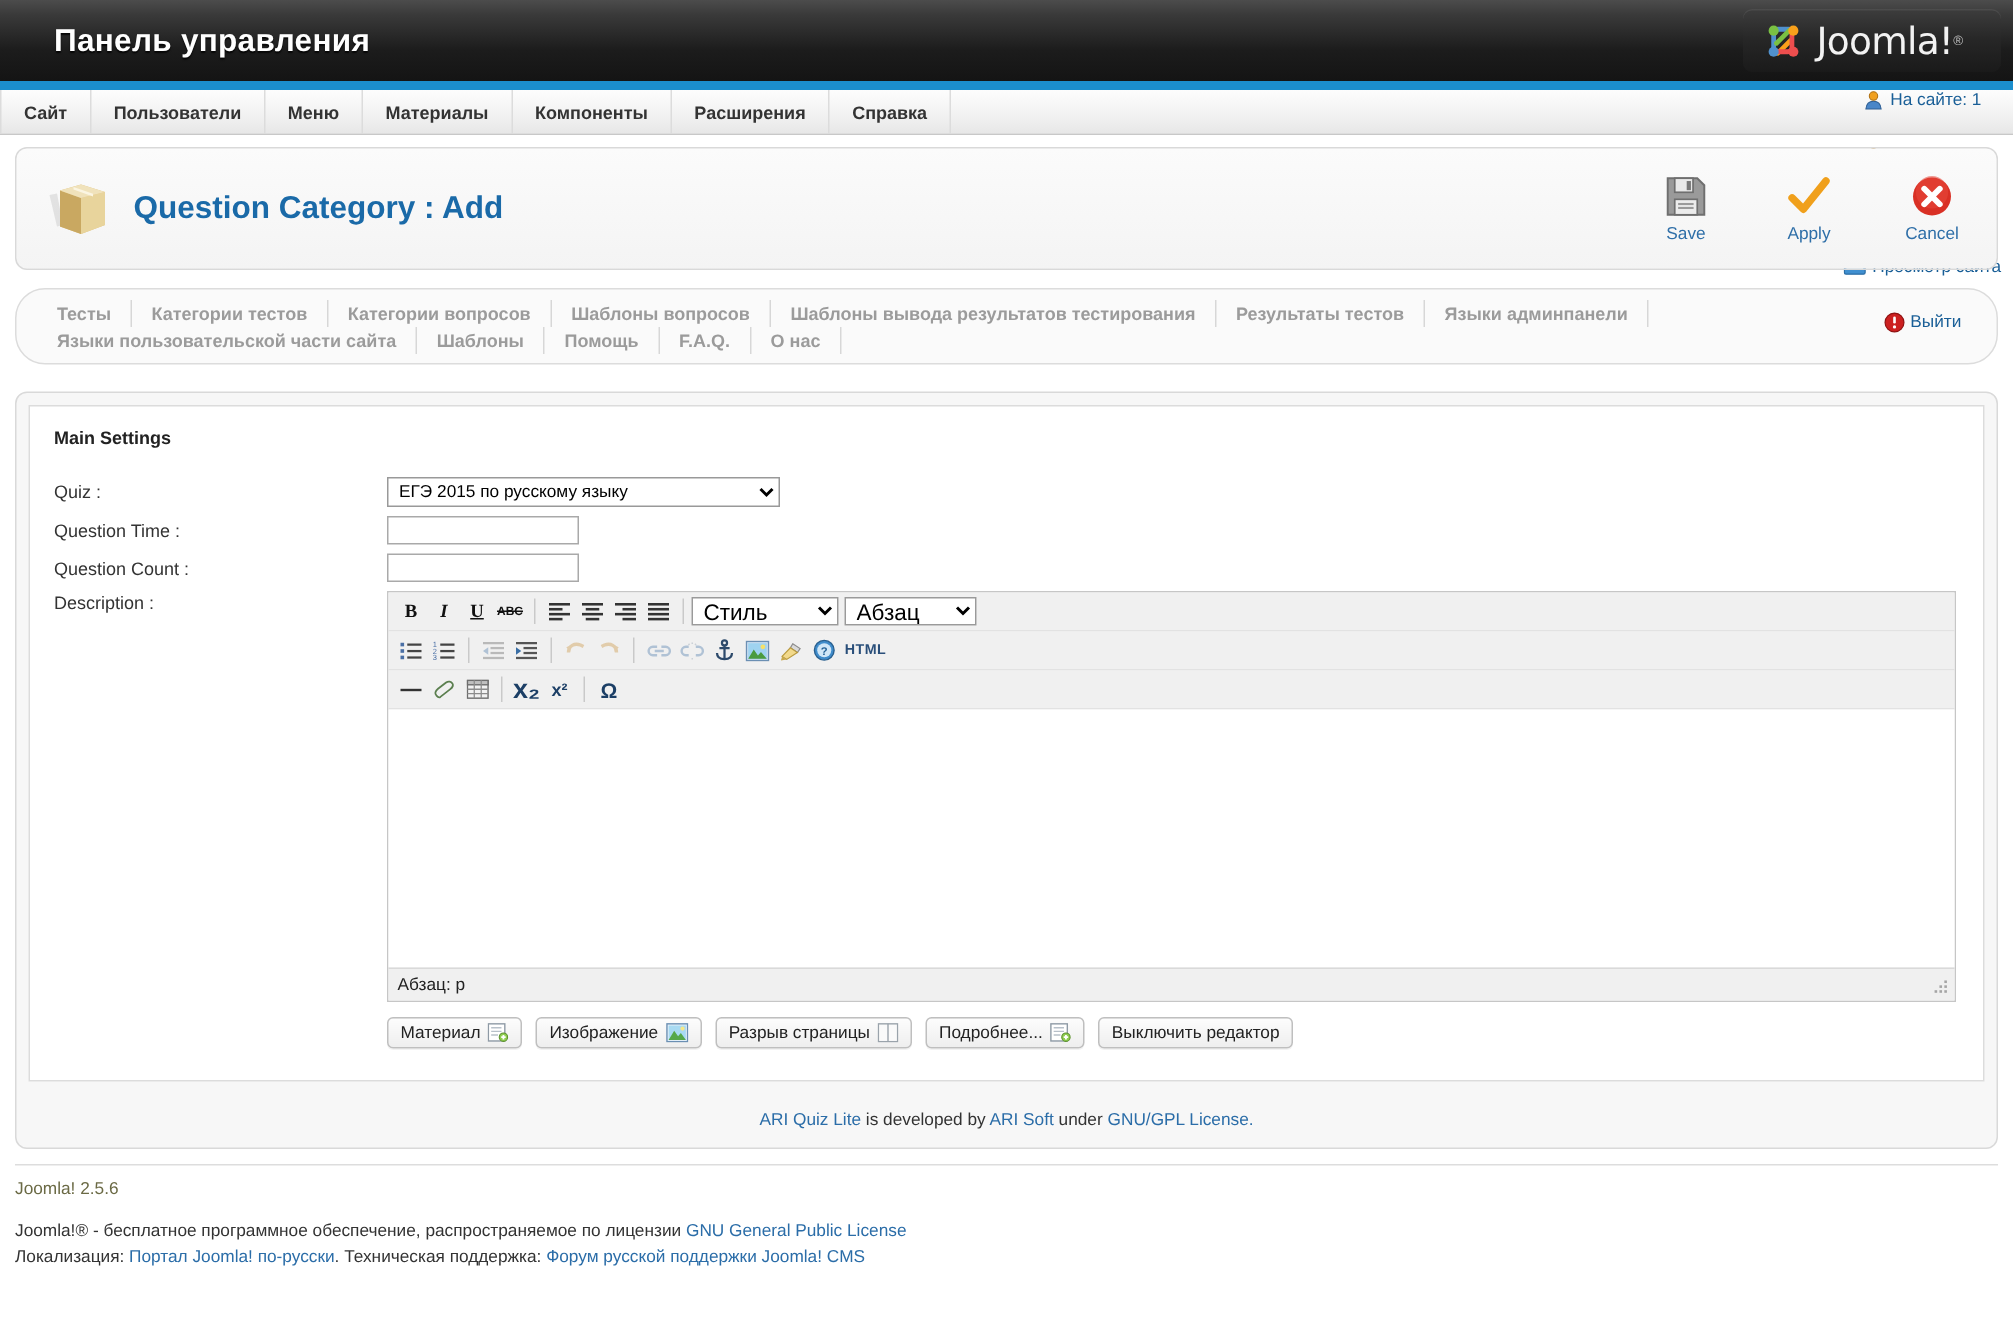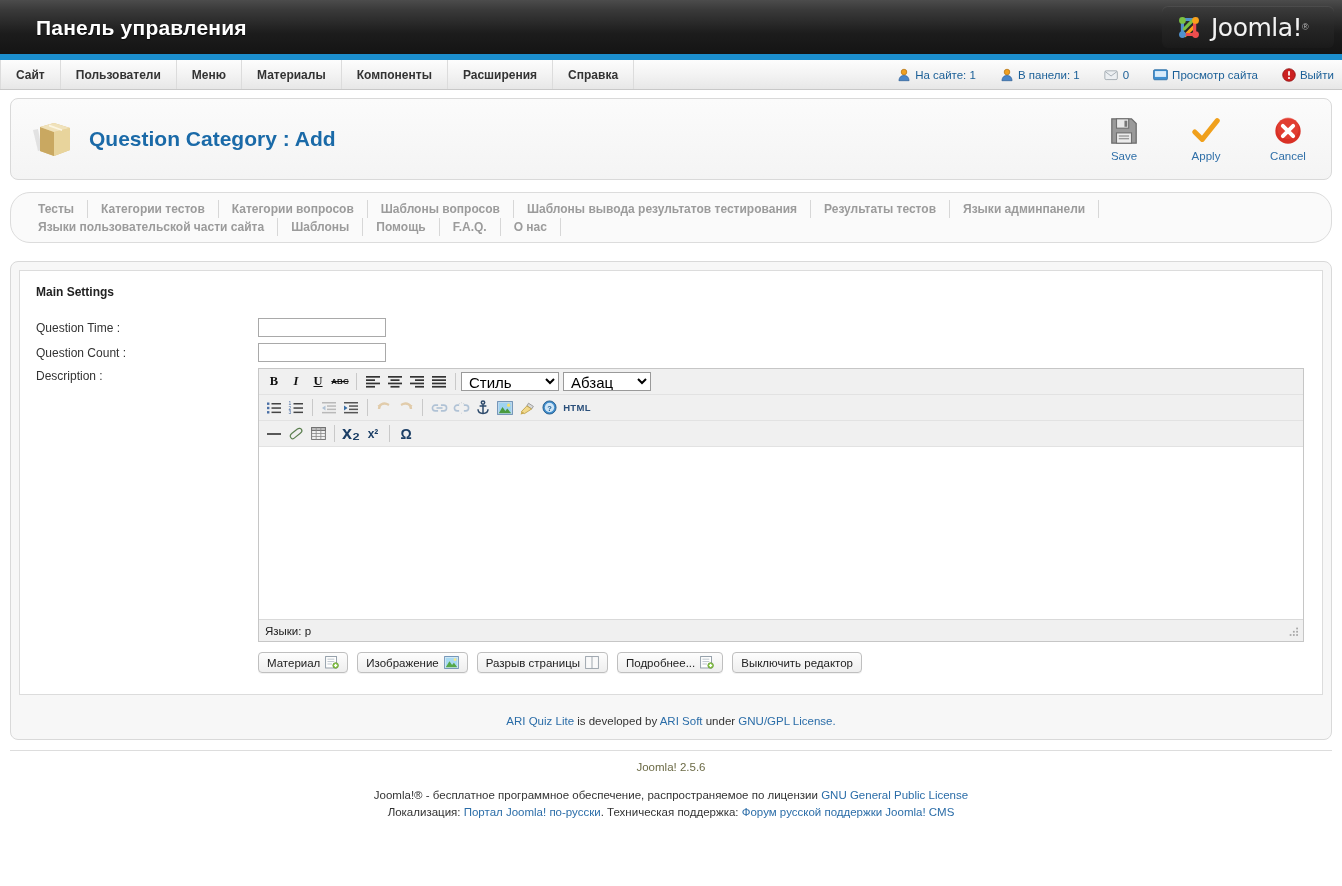--- a/index.html
+++ b/index.html
@@ -57,21 +57,21 @@
   #mainmenu .mitem {
     padding: 0 15px;
     display: flex; align-items: center;
     font-size: 12px; font-weight: bold; color: #333;
     border-right: 1px solid #dcdcdc;
     cursor: pointer;
   }
   #mainmenu .mitem:first-child { border-left: 1px solid #dcdcdc; }
   #statusmenu {
     margin-left: auto; display: flex; align-items: center;
-    padding-right: 8px; gap: 24px;
+    padding-right: 8px; gap: 24px; flex-direction: column;
   }
   #statusmenu .sitem {
     display: flex; align-items: center; gap: 4px;
     font-size: 11.5px; color: #2b6da8; white-space: nowrap;
     cursor: pointer;
   }
   #statusmenu .sitem .lbl { color: #1a5f97; }
   .ico { display: inline-block; vertical-align: middle; }
 
   
@@ -196,21 +196,21 @@
   
   #compfooter {
     margin-top: 12px;
     text-align: center; font-size: 11.5px; color: #333;
     padding: 8px 0 4px 0;
   }
   #compfooter a { color: #2b6da8; text-decoration: none; }
 
   
   #pagefooter {
-    margin-top: 10px; text-align: center;
+    margin-top: 10px; text-align: left;
     border-top: 1px solid #ddd; padding-top: 10px;
   }
   #jver { font-size: 11.5px; color: #6b6a45; }
   #locfooter { margin-top: 14px; line-height: 17px; font-size: 11.5px; color: #333; }
   #locfooter a { color: #2b6da8; text-decoration: none; }
   #locfooter .l1 a.jm { color:#2b6da8; }
 </style>
 </head>
 <body>
 
@@ -344,20 +344,28 @@
     <span class="stab">Тесты</span><span class="stab">Категории тестов</span><span class="stab">Категории вопросов</span><span class="stab">Шаблоны вопросов</span><span class="stab">Шаблоны вывода результатов тестирования</span><span class="stab">Результаты тестов</span><span class="stab">Языки админпанели</span><br>
     <span class="stab">Языки пользовательской части сайта</span><span class="stab">Шаблоны</span><span class="stab">Помощь</span><span class="stab">F.A.Q.</span><span class="stab">О нас</span>
   </div>
 
   <div id="panel">
     <div id="panel-inner">
       <div id="legend">Main Settings</div>
 
       <table class="formtable">
         <tbody>
+            <tr>
+          <td class="flabel">Quiz :</td>
+          <td>
+            <select class="inp">
+              <option>ЕГЭ 2015 по русскому языку</option>
+            </select>
+          </td>
+        </tr>
         <tr>
           <td class="flabel">Question Time :</td>
           <td>
             <input class="inp w-num" type="text" value="" style="">
           </td>
         </tr>
         <tr>
           <td class="flabel">Question Count :</td>
           <td>
             <input class="inp w-num" type="text" value="" style="">
@@ -575,21 +583,21 @@
                 <div class="vsep"></div>
                 <div class="tbtn-s" style="font-weight:bold;font-size:18px;color:#1c3f66;">x₂</div>
                 <div class="tbtn-s" style="font-weight:bold;font-size:12px;color:#1c3f66;">x²</div>
                 <div class="vsep"></div>
                 <div class="tbtn-s" style="font-weight:bold;font-size:14px;color:#1c3f66;">Ω</div>
               </div>
 
               <div class="tmce-body"></div>
 
               <div class="tmce-status">
-                <span>Языки: p</span>
+                <span>Абзац: p</span>
                 <svg class="tmce-grip" viewBox="0 0 12 12">
                   <g fill="#a5a5a5">
                     <rect x="8.5" y="1.5" width="1.6" height="1.6"></rect>
                     <rect x="8.5" y="4.5" width="1.6" height="1.6"></rect>
                         <rect x="5.5" y="4.5" width="1.6" height="1.6"></rect>
                     <rect x="8.5" y="7.5" width="1.6" height="1.6"></rect>
                         <rect x="5.5" y="7.5" width="1.6" height="1.6"></rect>
                         <rect x="2.5" y="7.5" width="1.6" height="1.6"></rect>
                   </g>
                 </svg>

